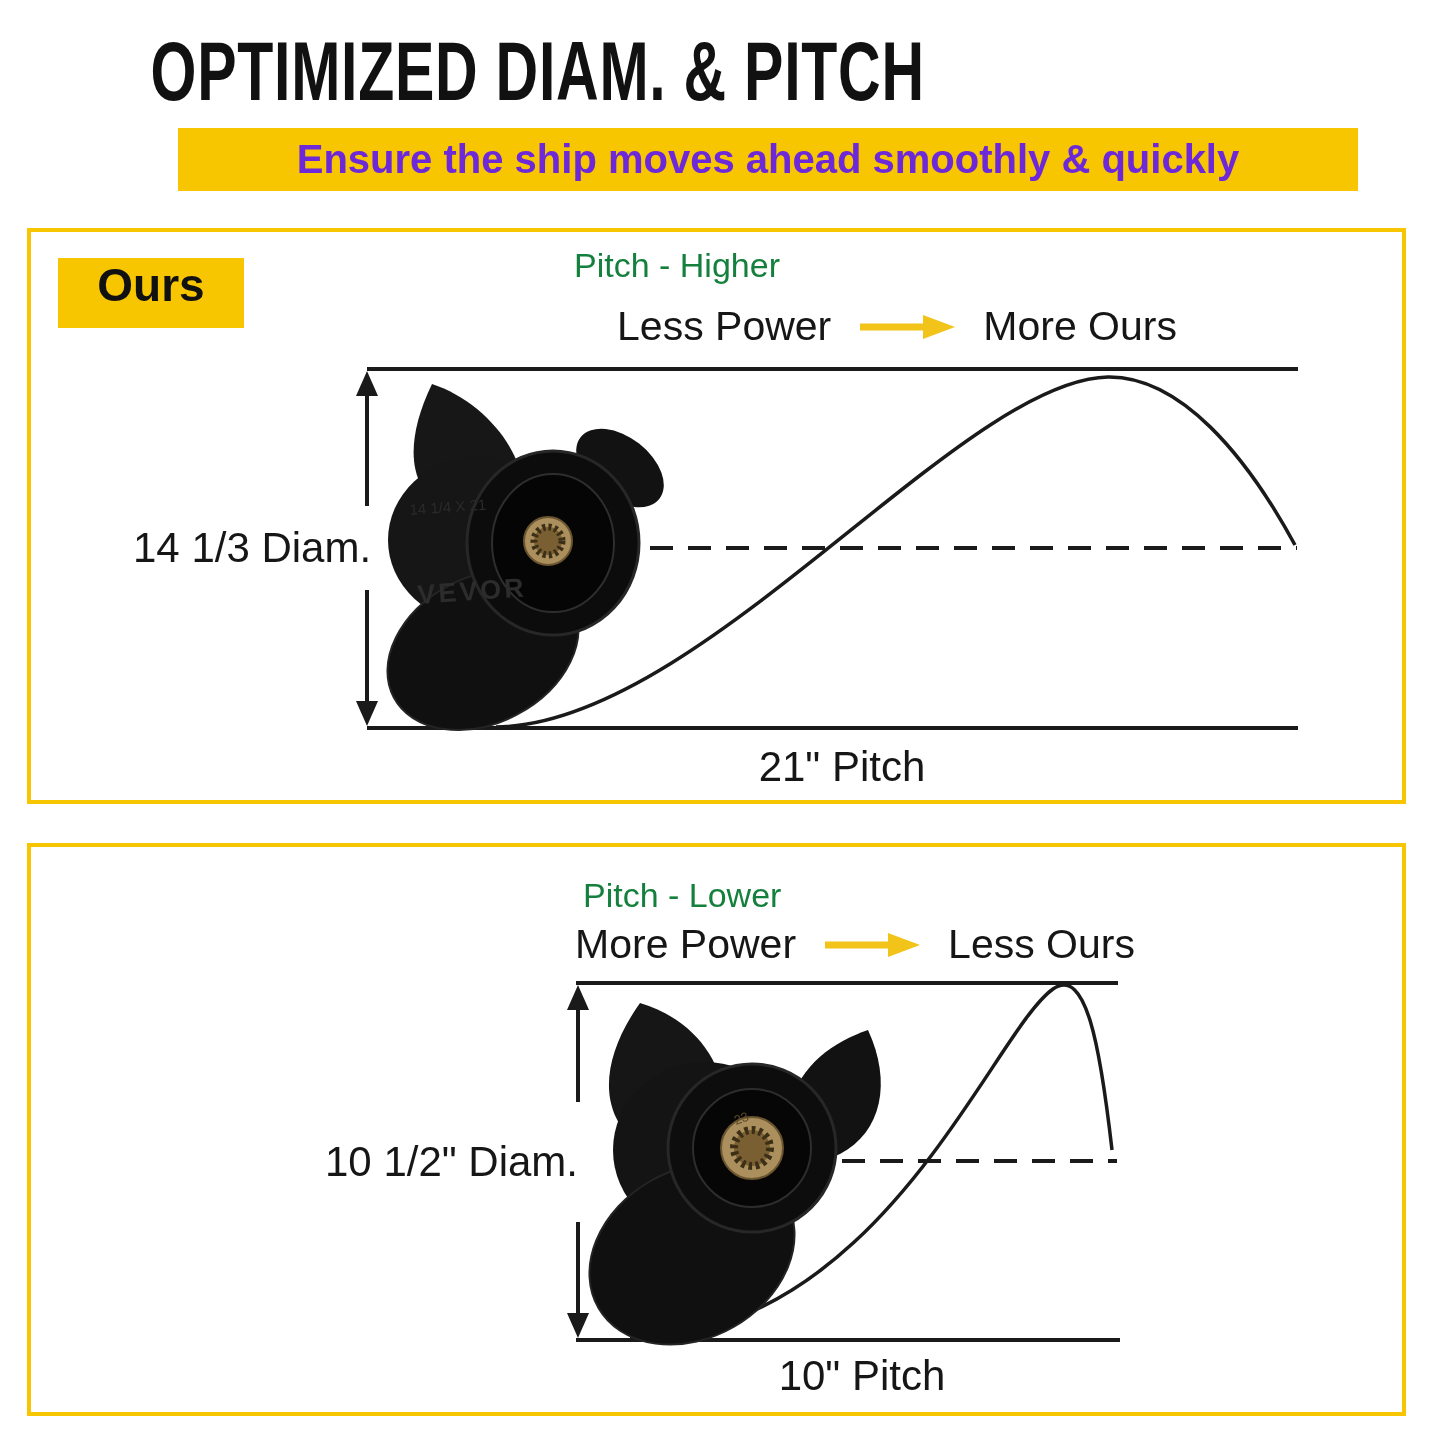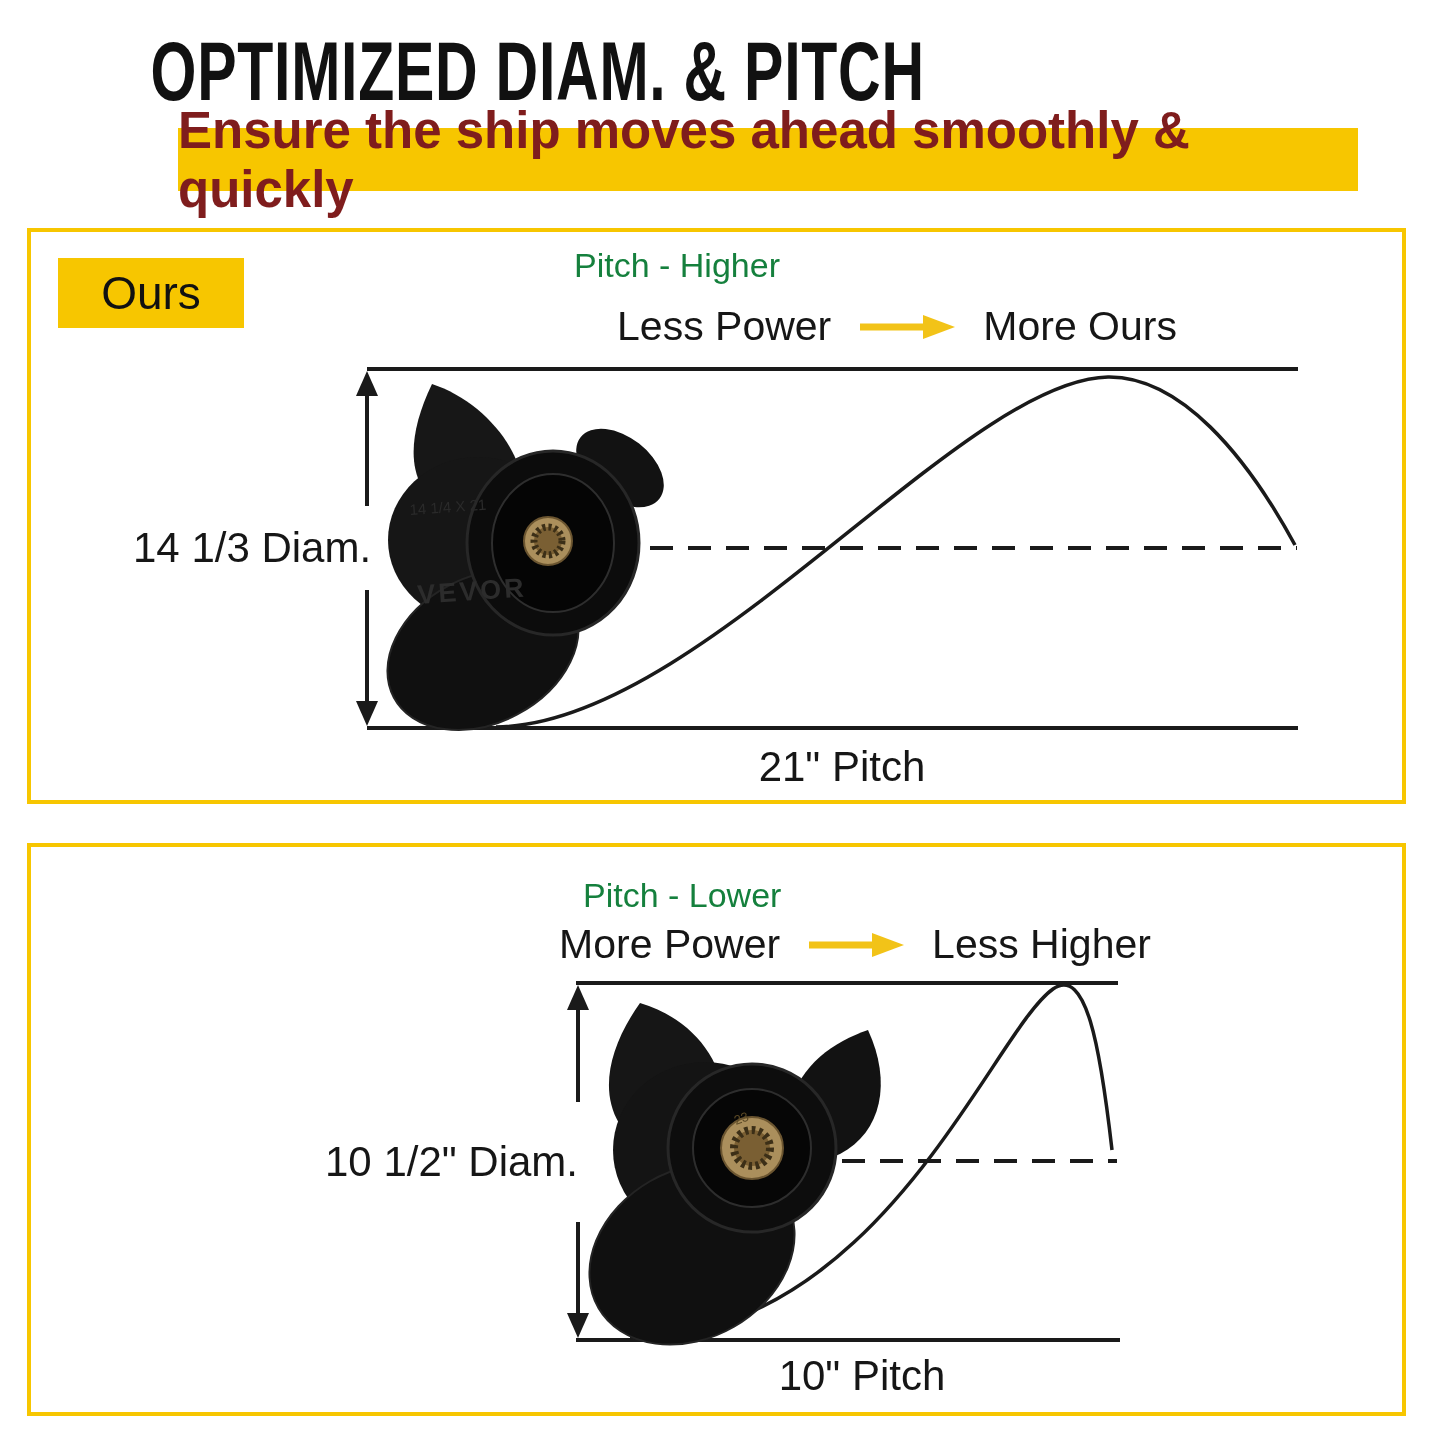--- a/index.html
+++ b/index.html
@@ -9,28 +9,28 @@
   }
   .abs{position:absolute;}
   .title{
     top:30px;left:0;width:1445px;text-align:left;
     font-size:82px;font-weight:700;line-height:1.0;letter-spacing:1px;color:#111;
   }
   .title .squeeze{display:inline-block;transform:scaleX(0.72) scaleY(1.02);transform-origin:center;white-space:nowrap;}
   .banner{
     top:128px;left:178px;width:1180px;height:63px;
     display:flex;align-items:center;justify-content:center;
-    font-size:51px;font-weight:700;color:#7f1d1d;
+    font-size:40px;font-weight:700;color:#6d28d9;
   }
   .panel{border:4px solid; box-sizing:border-box;background:transparent;}
   .panel-1{top:228px;left:27px;width:1379px;height:576px;}
   .panel-2{top:843px;left:27px;width:1379px;height:573px;}
   .tag{
-    display:flex;align-items:center;justify-content:center;
-    font-size:46px;font-weight:400;color:#111;
+    display:flex;align-items:flex-start;justify-content:center;
+    font-size:46px;font-weight:700;color:#111;
   }
   .tag-ours{top:258px;left:58px;width:186px;height:70px;}
   .tag-others{top:870px;left:58px;width:226px;height:68px;}
   .pitch-line{width:600px;font-size:34px;color:#15803d;}
   .pitch-line-1{top:246px;left:574px;}
   .pitch-line-2{top:864px;left:583px;margin-top:12px;}
   .tradeoff{
     width:720px;display:flex;align-items:center;justify-content:center;gap:26px;
     font-size:41px;color:#161616;white-space:nowrap;
   }
@@ -139,18 +139,18 @@
   <div class="abs dim-label diam-1">14 1/3 Diam.</div>
   <div class="abs pitch-label pitch-b-1">21" Pitch</div>
 
   <div class="abs pitch-line pitch-line-2">Pitch - Lower</div>
   <div class="abs tradeoff tradeoff-2">
     <span>More Power</span>
     <svg width="100" height="30" viewBox="0 0 100 30">
       <line x1="3" y1="15" x2="70" y2="15" stroke="#F2C318" stroke-width="7"></line>
       <polygon points="66,3 98,15 66,27" fill="#F2C318"></polygon>
     </svg>
-    <span>Less Higher</span>
+    <span>Less Ours</span>
   </div>
   <div class="abs dim-label diam-2">10 1/2" Diam.</div>
   <div class="abs pitch-label pitch-b-2">10" Pitch</div>
 
 </div>
 
 </body></html>

